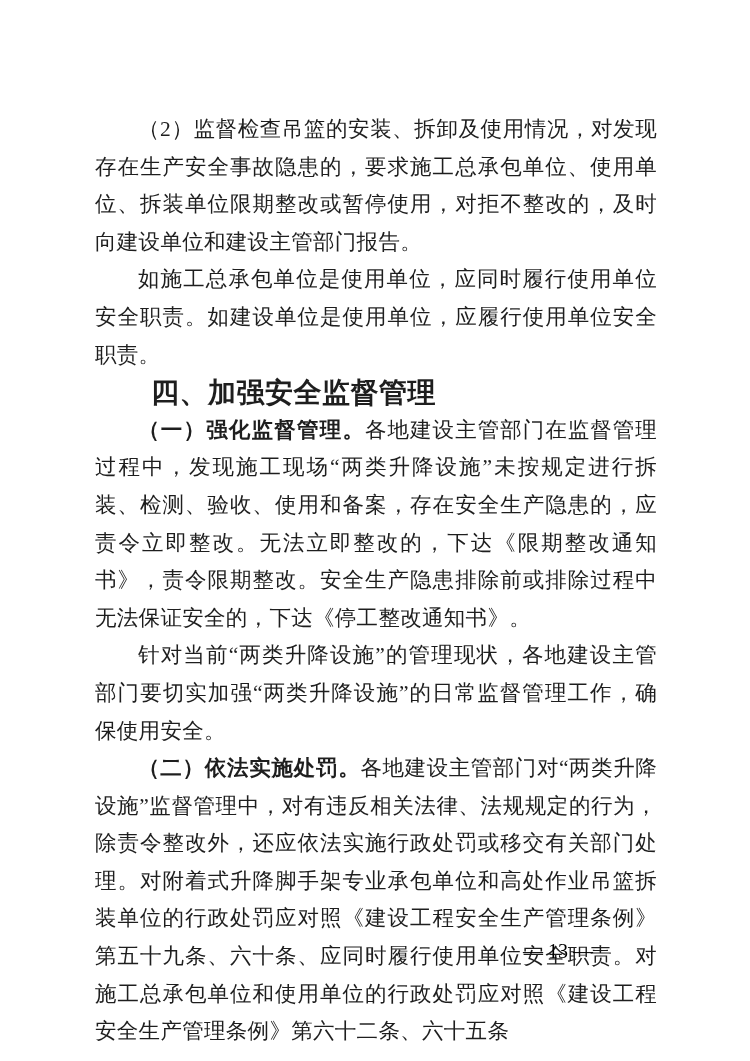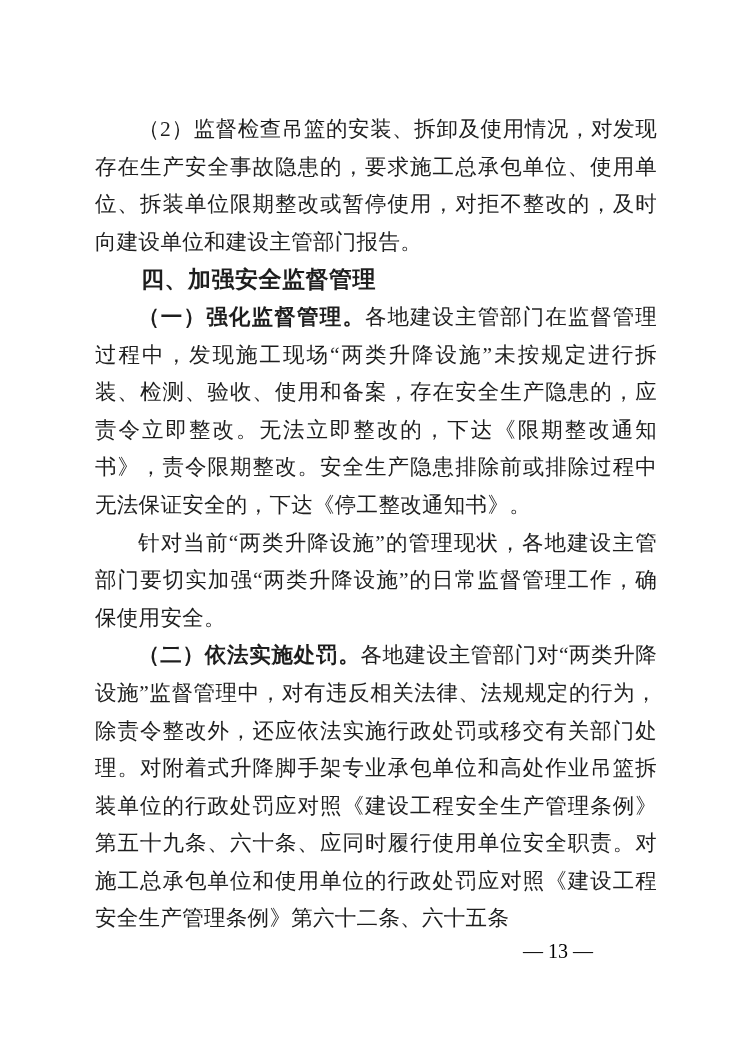--- a/index.html
+++ b/index.html
@@ -29,21 +29,21 @@
   .para {
     margin: 0;
     text-indent: 2em;
     letter-spacing: 0.3px;
   }
   .section-heading {
     margin: 0;
     text-indent: 2em;
     font-family: "DejaVu Sans", sans-serif;
     font-weight: bold;
-    font-size: 23px;
+    font-size: 28px;
     line-height: 37.6px;
     letter-spacing: 0.5px;
   }
   .lead {
     font-weight: bold;
     letter-spacing: 0.5px;
   }
   .page-footer {
     position: absolute;
     top: 936px;
@@ -55,20 +55,21 @@
   }
 </style>
 </head>
 <body>
 
 <div class="page">
   <div class="content">
 
     <p class="para"><span>（2）监督检查吊篮的安装、拆卸及使用情况，对发现存在生产安全事故隐患的，要求施工总承包单位、使用单位、拆装单位限期整改或暂停使用，对拒不整改的，及时向建设单位和建设主管部门报告。</span></p>
 
+    <p class="para"><span>如施工总承包单位是使用单位，应同时履行使用单位安全职责。如建设单位是使用单位，应履行使用单位安全职责。</span></p>
 
     <h2 class="section-heading">四、加强安全监督管理</h2>
 
     <p class="para"><span class="lead">（一）强化监督管理。</span><span>各地建设主管部门在监督管理过程中，发现施工现场“两类升降设施”未按规定进行拆装、检测、验收、使用和备案，存在安全生产隐患的，应责令立即整改。无法立即整改的，下达《限期整改通知书》，责令限期整改。安全生产隐患排除前或排除过程中无法保证安全的，下达《停工整改通知书》。</span></p>
 
     <p class="para"><span>针对当前“两类升降设施”的管理现状，各地建设主管部门要切实加强“两类升降设施”的日常监督管理工作，确保使用安全。</span></p>
 
     <p class="para"><span class="lead">（二）依法实施处罚。</span><span>各地建设主管部门对“两类升降设施”监督管理中，对有违反相关法律、法规规定的行为，除责令整改外，还应依法实施行政处罚或移交有关部门处理。对附着式升降脚手架专业承包单位和高处作业吊篮拆装单位的行政处罚应对照《建设工程安全生产管理条例》第五十九条、六十条、应同时履行使用单位安全职责。对施工总承包单位和使用单位的行政处罚应对照《建设工程安全生产管理条例》第六十二条、六十五条</span></p>
 
   </div>

